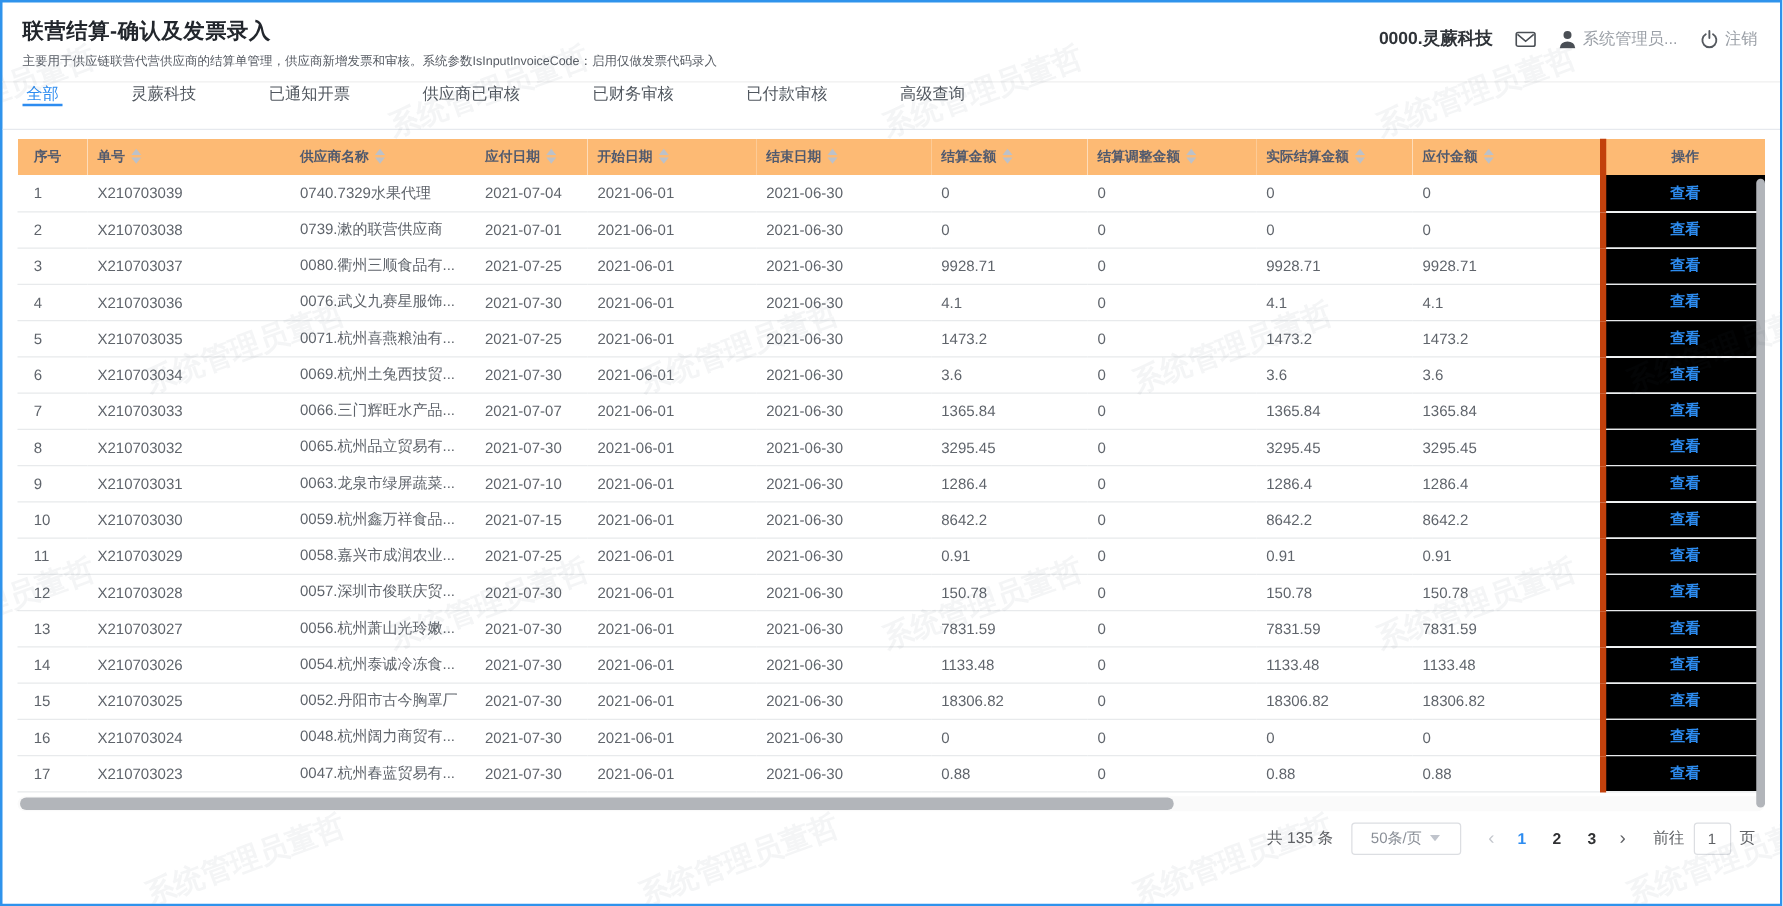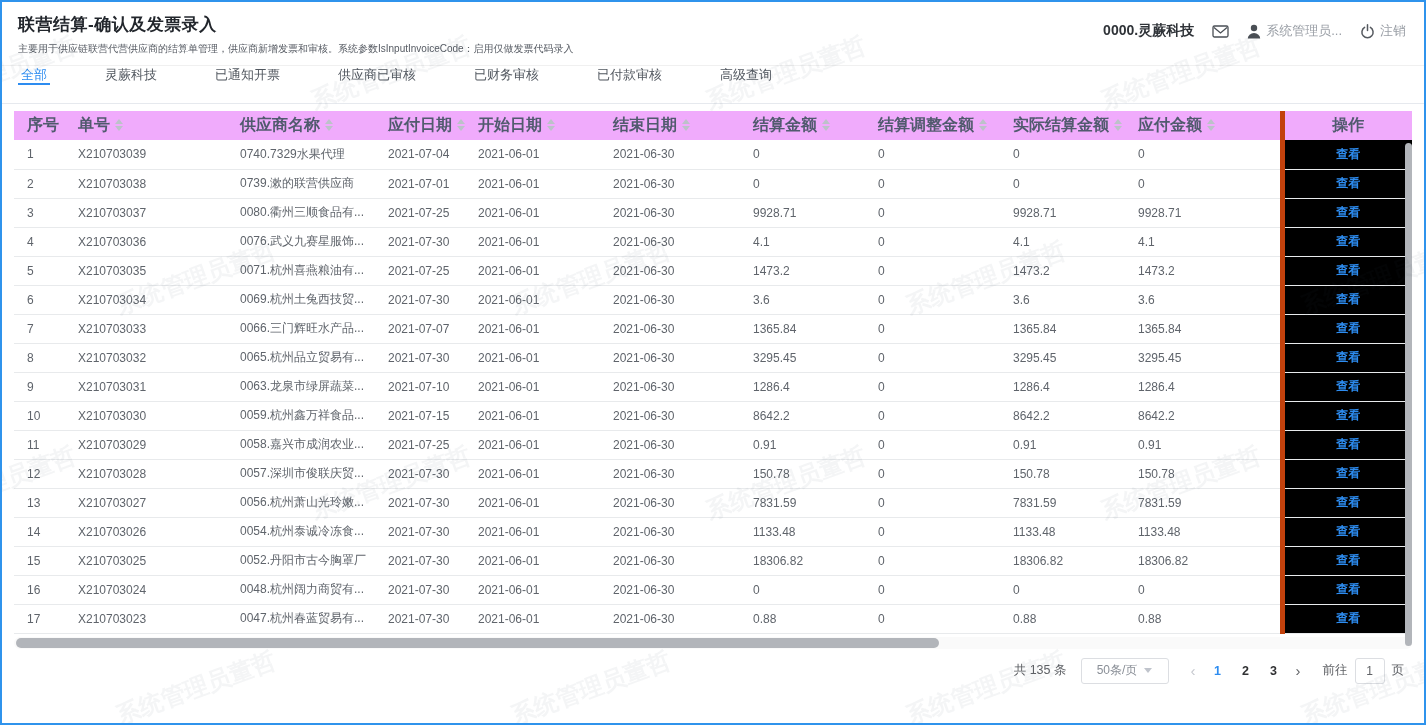--- a/index.html
+++ b/index.html
@@ -18,21 +18,21 @@
 
   
   .tabs { display:flex; align-items:flex-start; height:38px; padding:0 16px; border-bottom:1px solid #e6e9ee;gap:21px; }
   .tab { position:relative; display:flex; align-items:center; margin-right:31px; padding:0 3px; font-size:13px; color:#51575f; cursor:pointer; }
   .tab.active { color:#2d8cf0; }
   .tab.active::after { content:""; position:absolute; left:0; right:0; bottom:-1px; height:2px; background:#2d8cf0; }
 
   
   .table-area { position:relative; margin:7px 12px 0 12px; }
   table { width:1398px; border-collapse:collapse; table-layout:fixed; }
-  thead th { background:#f0abfc; height:29px; font-size:16px; font-weight:bold; color:#515a6e; text-align:left; padding:0 0 0 8px; white-space:nowrap; overflow:hidden; }
+  thead th { background:#fdba74; height:29px; font-size:11px; font-weight:bold; color:#515a6e; text-align:left; padding:0 0 0 8px; white-space:nowrap; overflow:hidden; }
   thead th:first-child { padding-left:13px; }
   tbody td { height:29px; border-bottom:1px solid #e8eaec; font-size:12px; color:#5f646b; padding:0 0 0 8px; white-space:nowrap; overflow:hidden; }
   tbody td:first-child { padding-left:13px; }
   th.col-op, td.col-op { text-align:center; padding:0; border-left:5px solid #c2410c; box-shadow:-5px 0 5px -4px rgba(0,0,0,.14); }
   td.col-op { background:#000000; }
   .view-link { color:#2d8cf0; font-weight:600; cursor:pointer; }
   .sort { display:inline-block; vertical-align:middle; margin:-2px 0 0 5px; }
   .sort i { display:block; width:0; height:0; border-left:4px solid transparent; border-right:4px solid transparent; }
   .sort .up { border-bottom:5px solid #bcc1c9; margin-bottom:2px; }
   .sort .down { border-top:5px solid #bcc1c9; }

